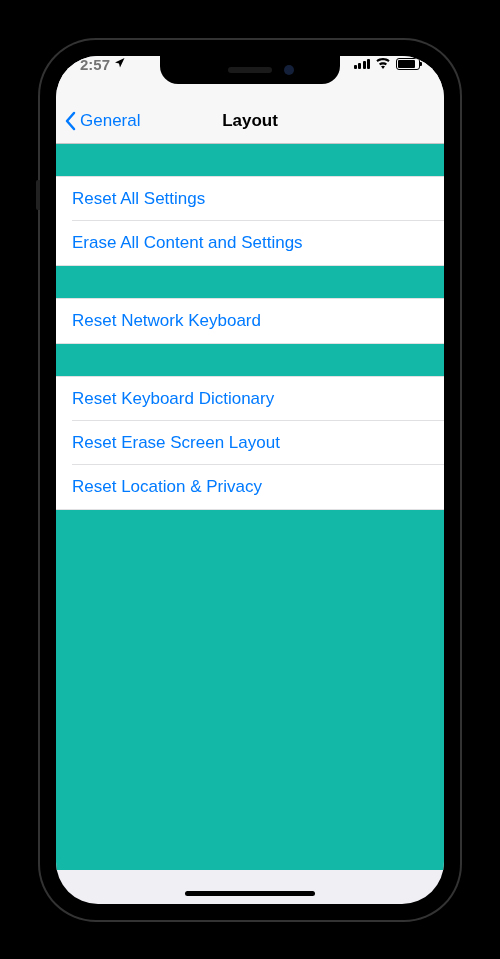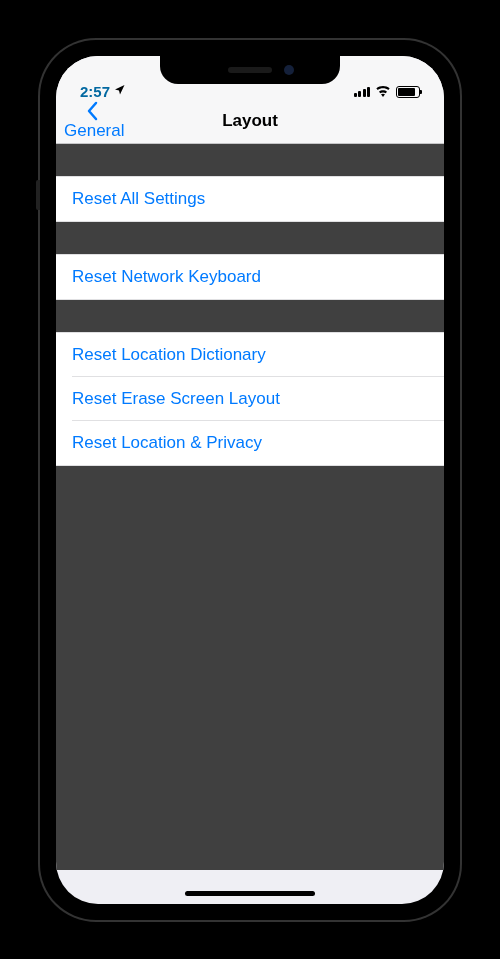--- a/index.html
+++ b/index.html
@@ -65,26 +65,26 @@
       height: 10px;
       background: #14203a;
       border-radius: 50%;
       position: absolute;
       right: 46px;
     }
     .status-bar {
       height: 44px;
       display: flex;
       justify-content: space-between;
-      align-items: flex-end;
+      align-items: flex-start;
       padding: 0 24px;
       background: #f7f7f8;
       font-size: 15px;
       font-weight: 600;
-      color: #0369a1;
+      color: #737373;
     }
     .status-left { display: flex; align-items: center; gap: 4px; }
     .status-right { display: flex; align-items: center; gap: 5px; }
     .location-arrow {
       display: inline-block;
       transform: rotate(0deg);
       font-size: 12px;
     }
     .signal-bars { display: flex; align-items: flex-end; gap: 1.5px; }
     .signal-bars span { width: 3px; background: #000; border-radius: 1px; }
@@ -125,40 +125,39 @@
       align-items: center;
       position: relative;
       padding: 0 8px;
     }
     .back-button {
       display: flex;
       align-items: center;
       color: #007aff;
       font-size: 17px;
       cursor: pointer;
-      flex-direction: column;
     }
     .chevron-left {
       width: 12px;
       height: 20px;
       margin-right: 4px;
     }
     .chevron-left svg { display: block; }
     .nav-title {
       position: absolute;
       left: 50%;
       transform: translateX(-50%);
       font-size: 17px;
       font-weight: 600;
       color: #000;
     }
     .content {
       height: calc(100% - 88px - 34px);
       overflow-y: auto;
-      background: #404040;
+      background: #14b8a6;
     }
     .group { margin-top: 32px; }
     .group:first-child { margin-top: 32px; }
     .cell {
       background: #fff;
       padding: 12px 16px;
       font-size: 17px;
       color: #007aff;
       border-bottom: 0.5px solid #e0e0e2;
       cursor: pointer;
@@ -234,31 +233,34 @@
         <span>General</span>
       </div>
       <div class="nav-title">Layout</div>
     </div>
 
     <div class="content">
       <div class="group">
         <div class="cell">
           <span>Reset All Settings</span>
         </div>
+        <div class="cell">
+          <span>Erase All Content and Settings</span>
+        </div>
       </div>
 
       <div class="group">
         <div class="cell">
           <span>Reset Network Keyboard</span>
         </div>
       </div>
 
       <div class="group">
         <div class="cell">
-          <span>Reset Location Dictionary</span>
+          <span>Reset Keyboard Dictionary</span>
         </div>
         <div class="cell">
           <span>Reset Erase Screen Layout</span>
         </div>
         <div class="cell">
           <span>Reset Location &amp; Privacy</span>
         </div>
       </div>
     </div>
 

